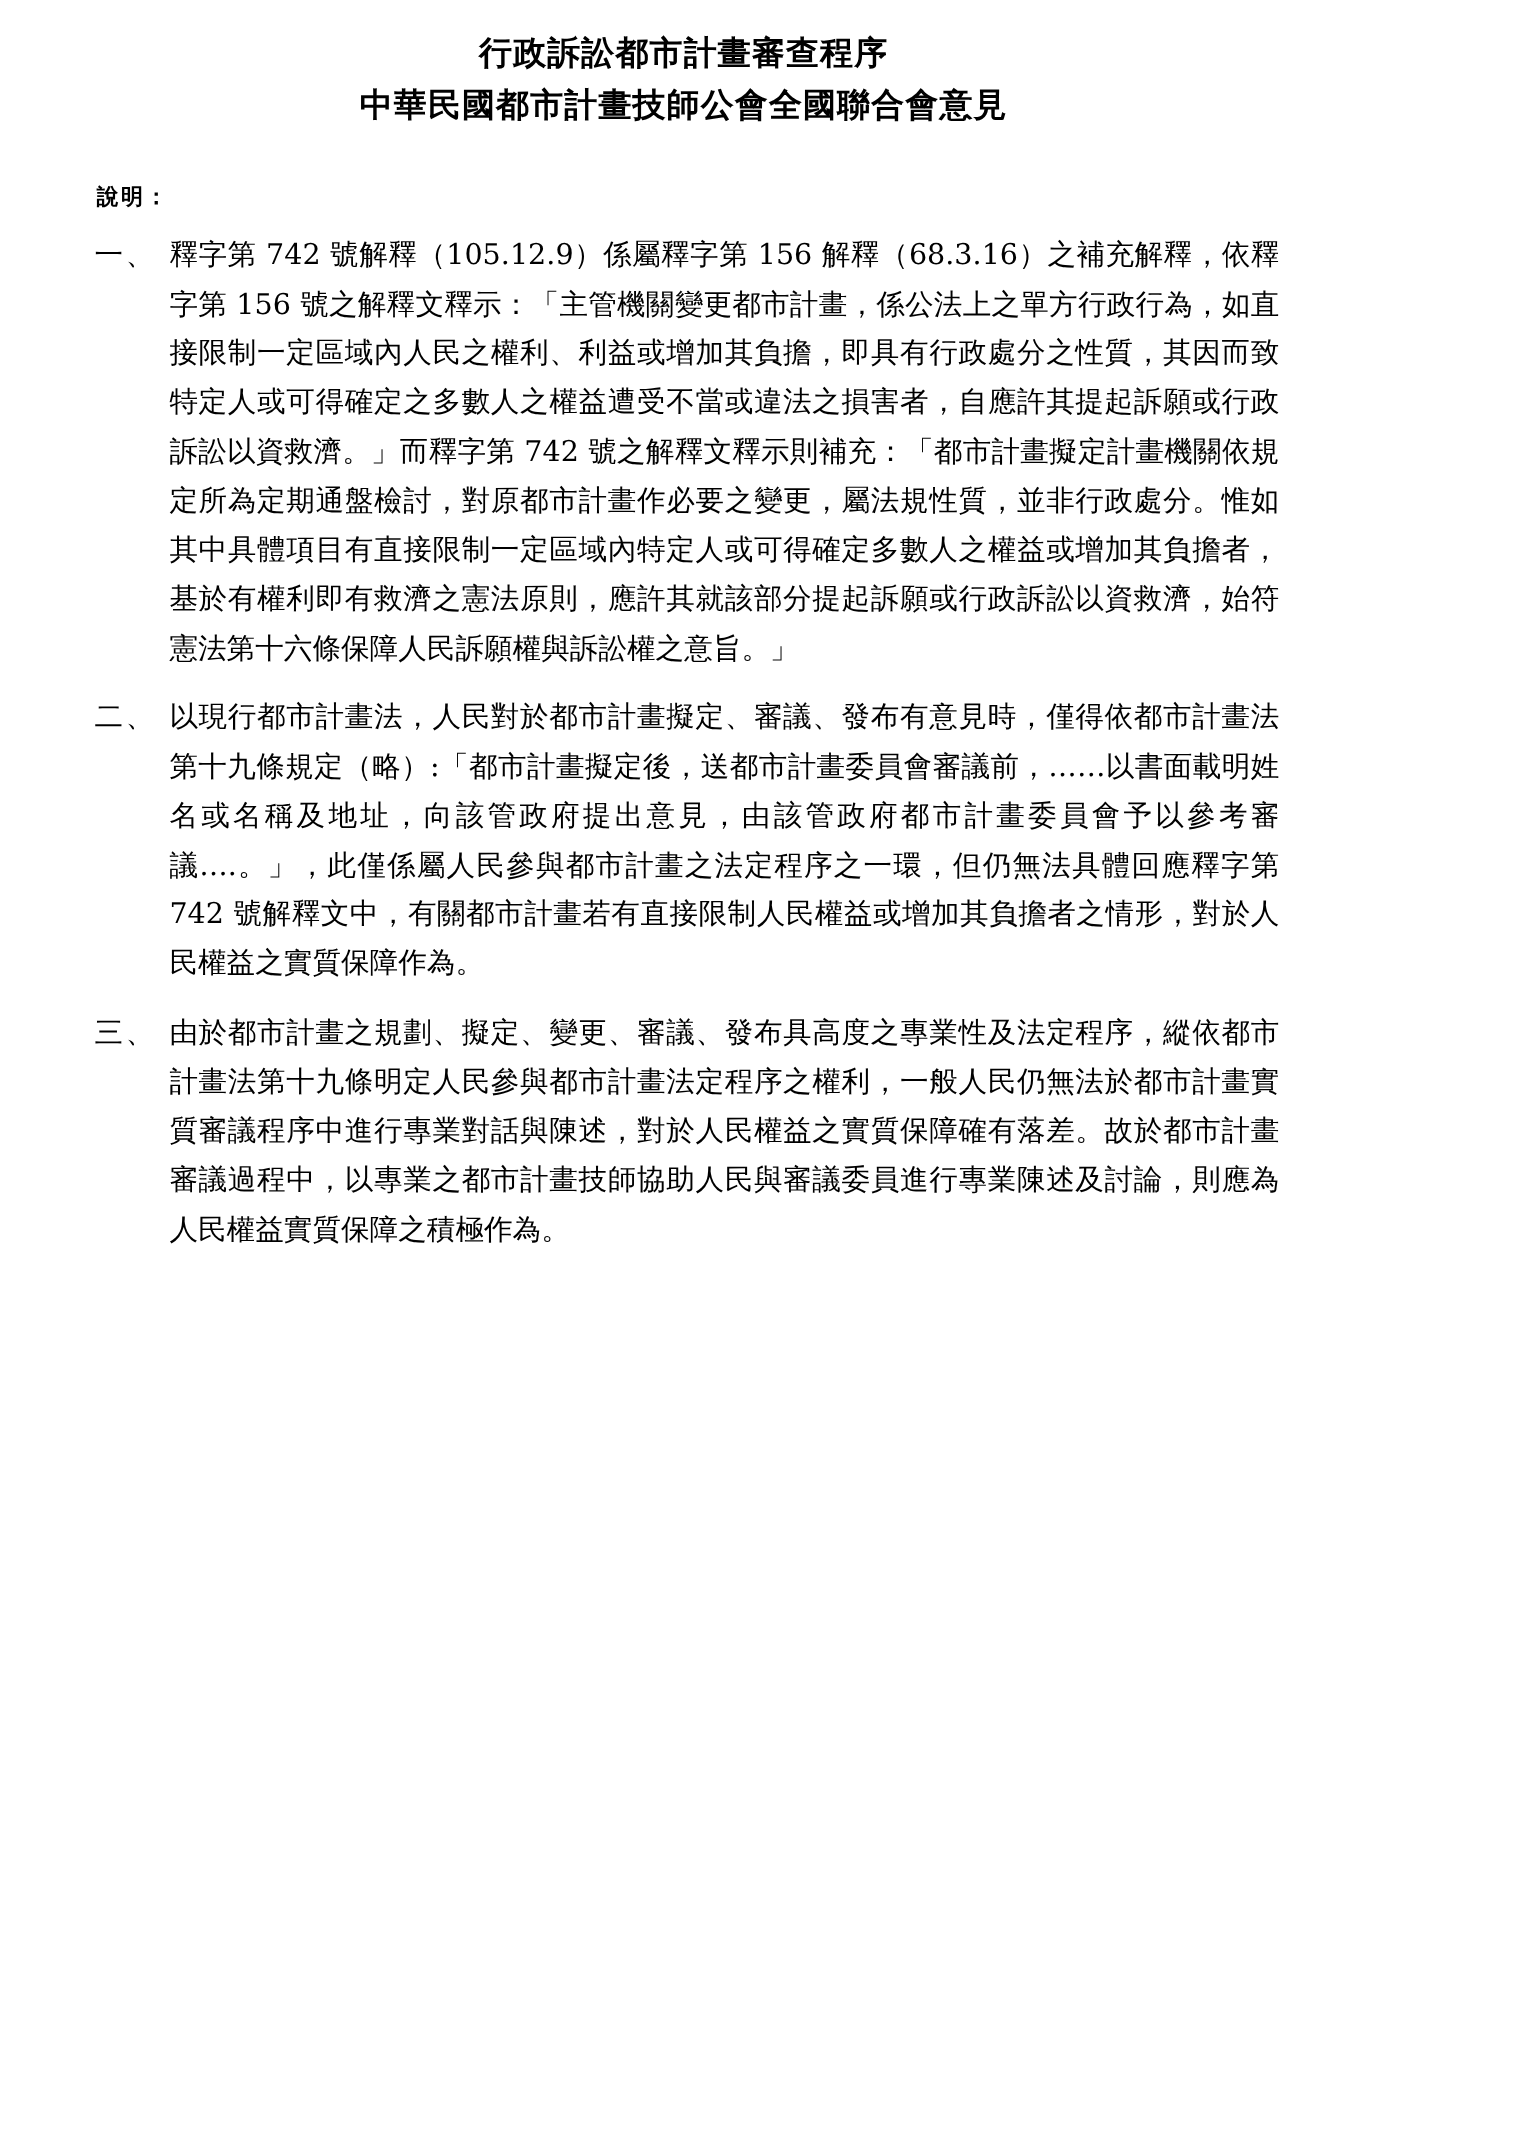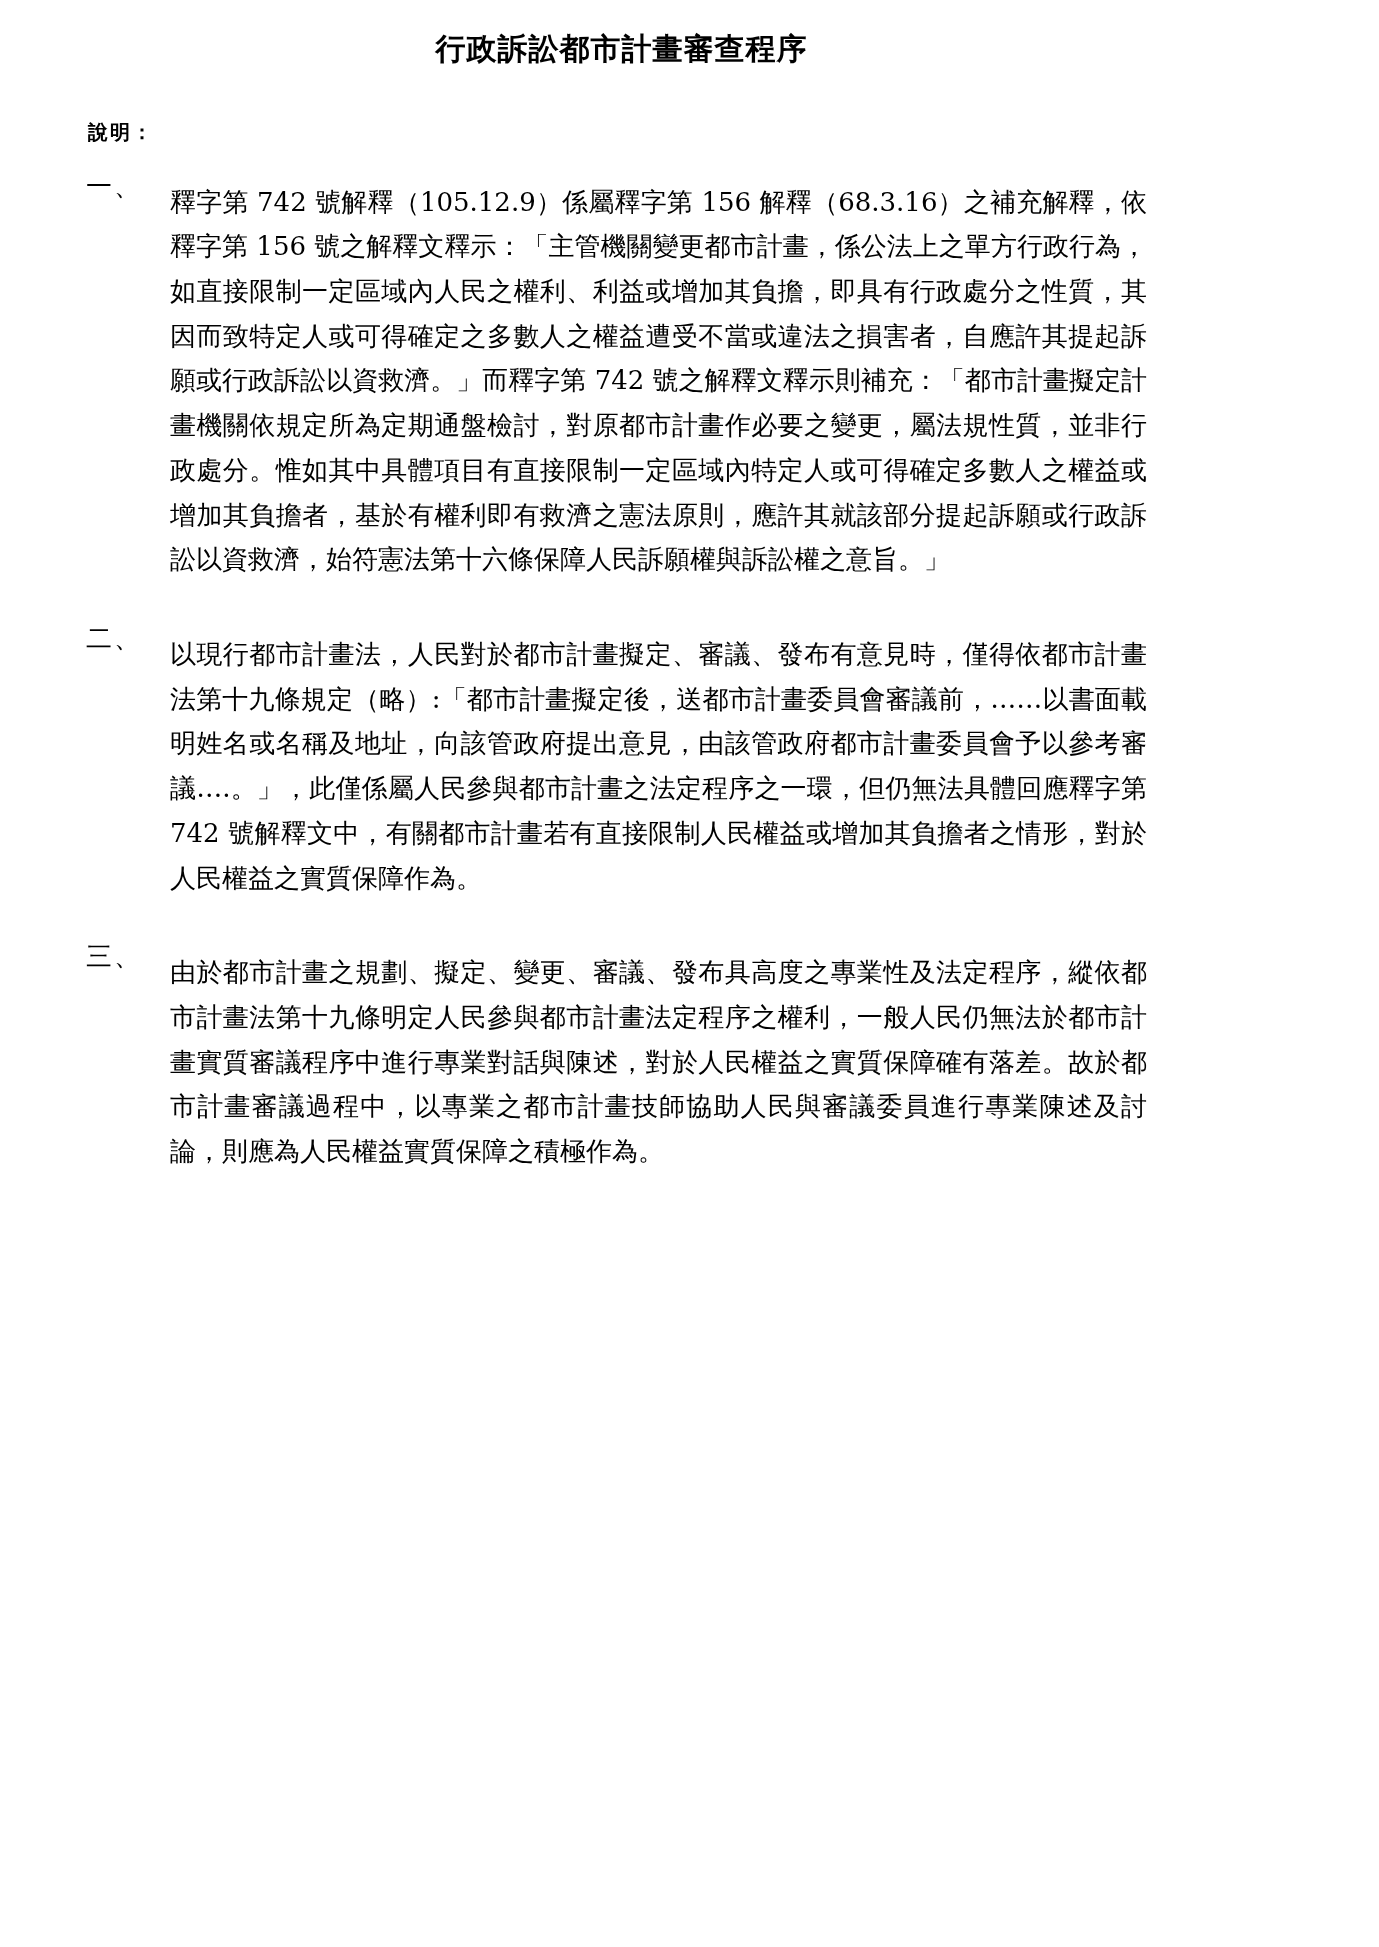--- a/index.html
+++ b/index.html
@@ -57,33 +57,34 @@
   .item-body {
     flex: 1 1 auto;
     min-width: 0;
   }
   .para {
     font-size: 26px;
     line-height: 1.72;
     text-align: justify;
     text-justify: inter-character;
     letter-spacing: 0px;
-    margin: 16px;
+    margin: 0;
   }
   .para + .para {
     margin-top: 26px;
   }
 </style>
 </head>
 <body>
 
 <div class="page">
 
   <div class="doc-title">
     <span class="line">行政訴訟都市計畫審查程序</span>
+    <span class="line">中華民國都市計畫技師公會全國聯合會意見</span>
   </div>
 
   <div class="section-heading">說明：</div>
 
   <div class="item">
     <div class="item-marker">一、</div>
     <div class="item-body">
       <p class="para">釋字第 742 號解釋（105.12.9）係屬釋字第 156 解釋（68.3.16）之補充解釋，依釋字第 156 號之解釋文釋示：「主管機關變更都市計畫，係公法上之單方行政行為，如直接限制一定區域內人民之權利、利益或增加其負擔，即具有行政處分之性質，其因而致特定人或可得確定之多數人之權益遭受不當或違法之損害者，自應許其提起訴願或行政訴訟以資救濟。」而釋字第 742 號之解釋文釋示則補充：「都市計畫擬定計畫機關依規定所為定期通盤檢討，對原都市計畫作必要之變更，屬法規性質，並非行政處分。惟如其中具體項目有直接限制一定區域內特定人或可得確定多數人之權益或增加其負擔者，基於有權利即有救濟之憲法原則，應許其就該部分提起訴願或行政訴訟以資救濟，始符憲法第十六條保障人民訴願權與訴訟權之意旨。」</p>
     </div>
   </div>

